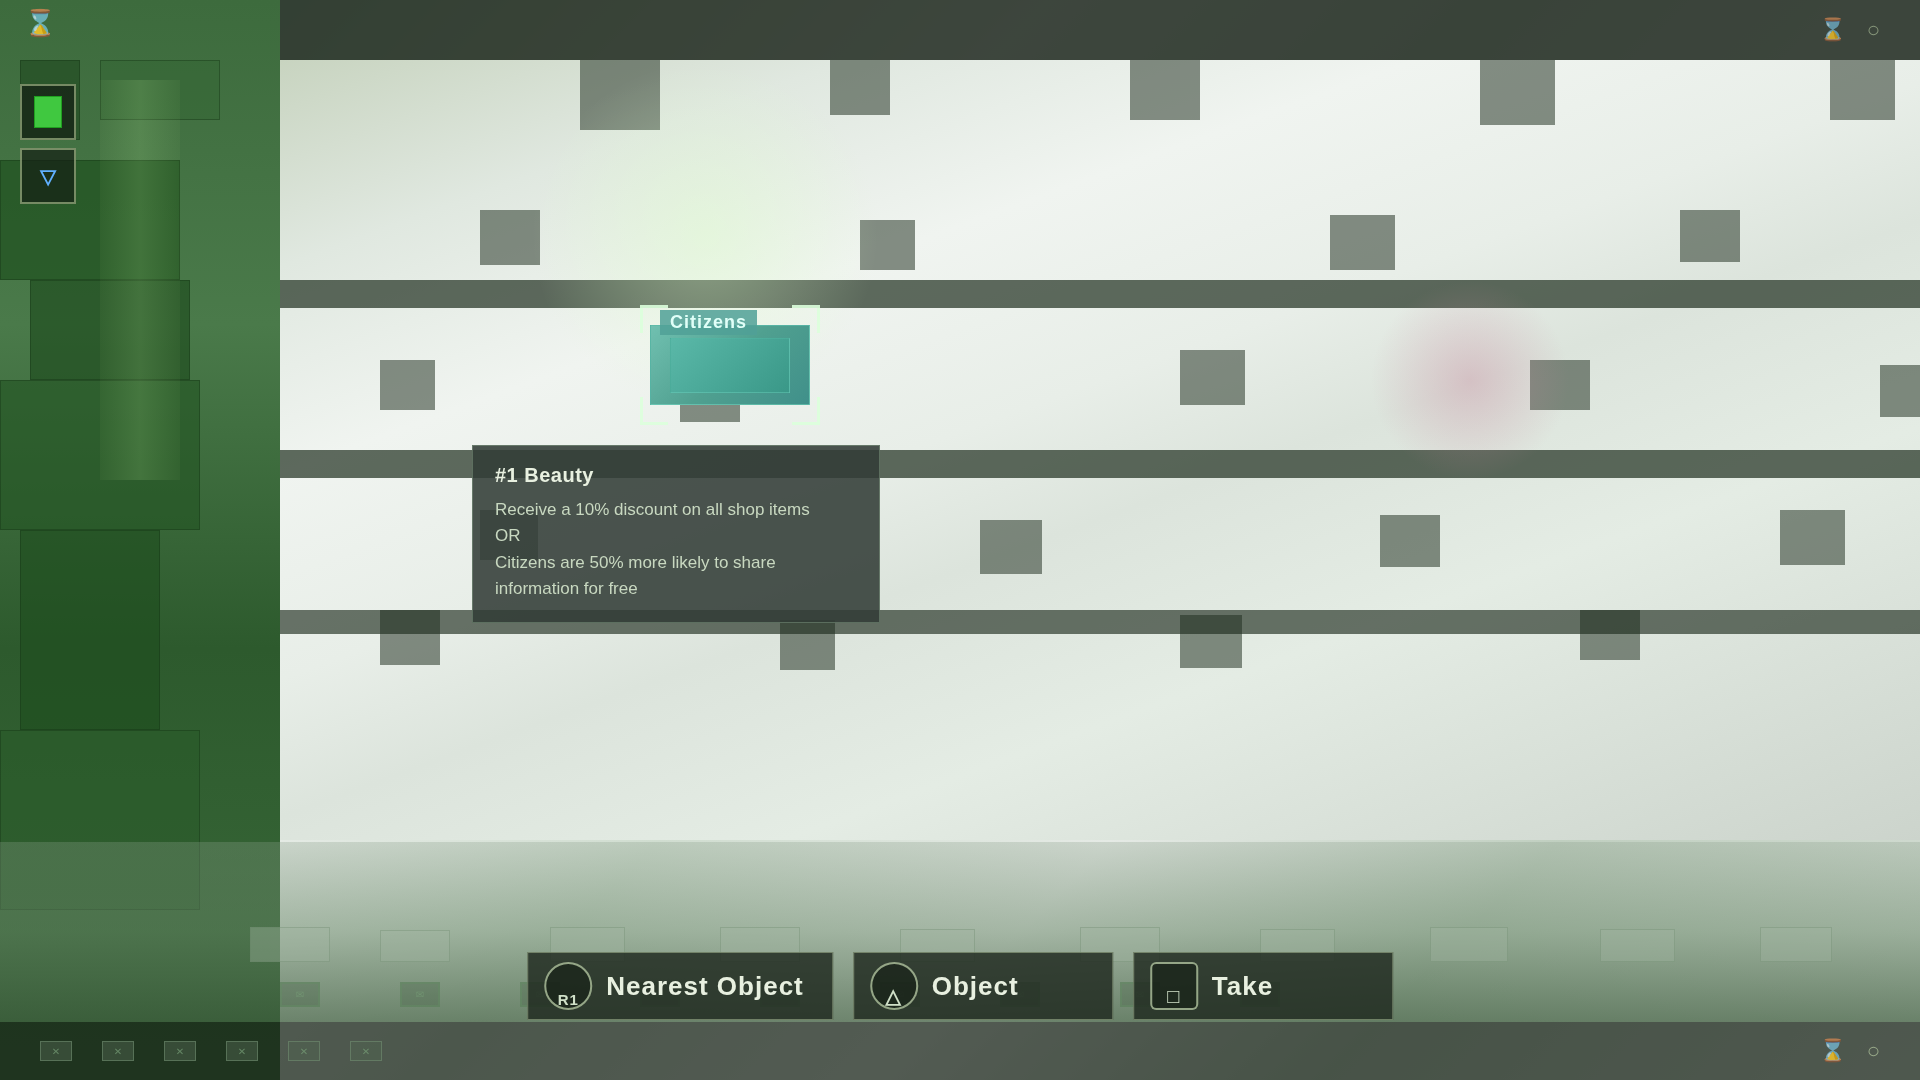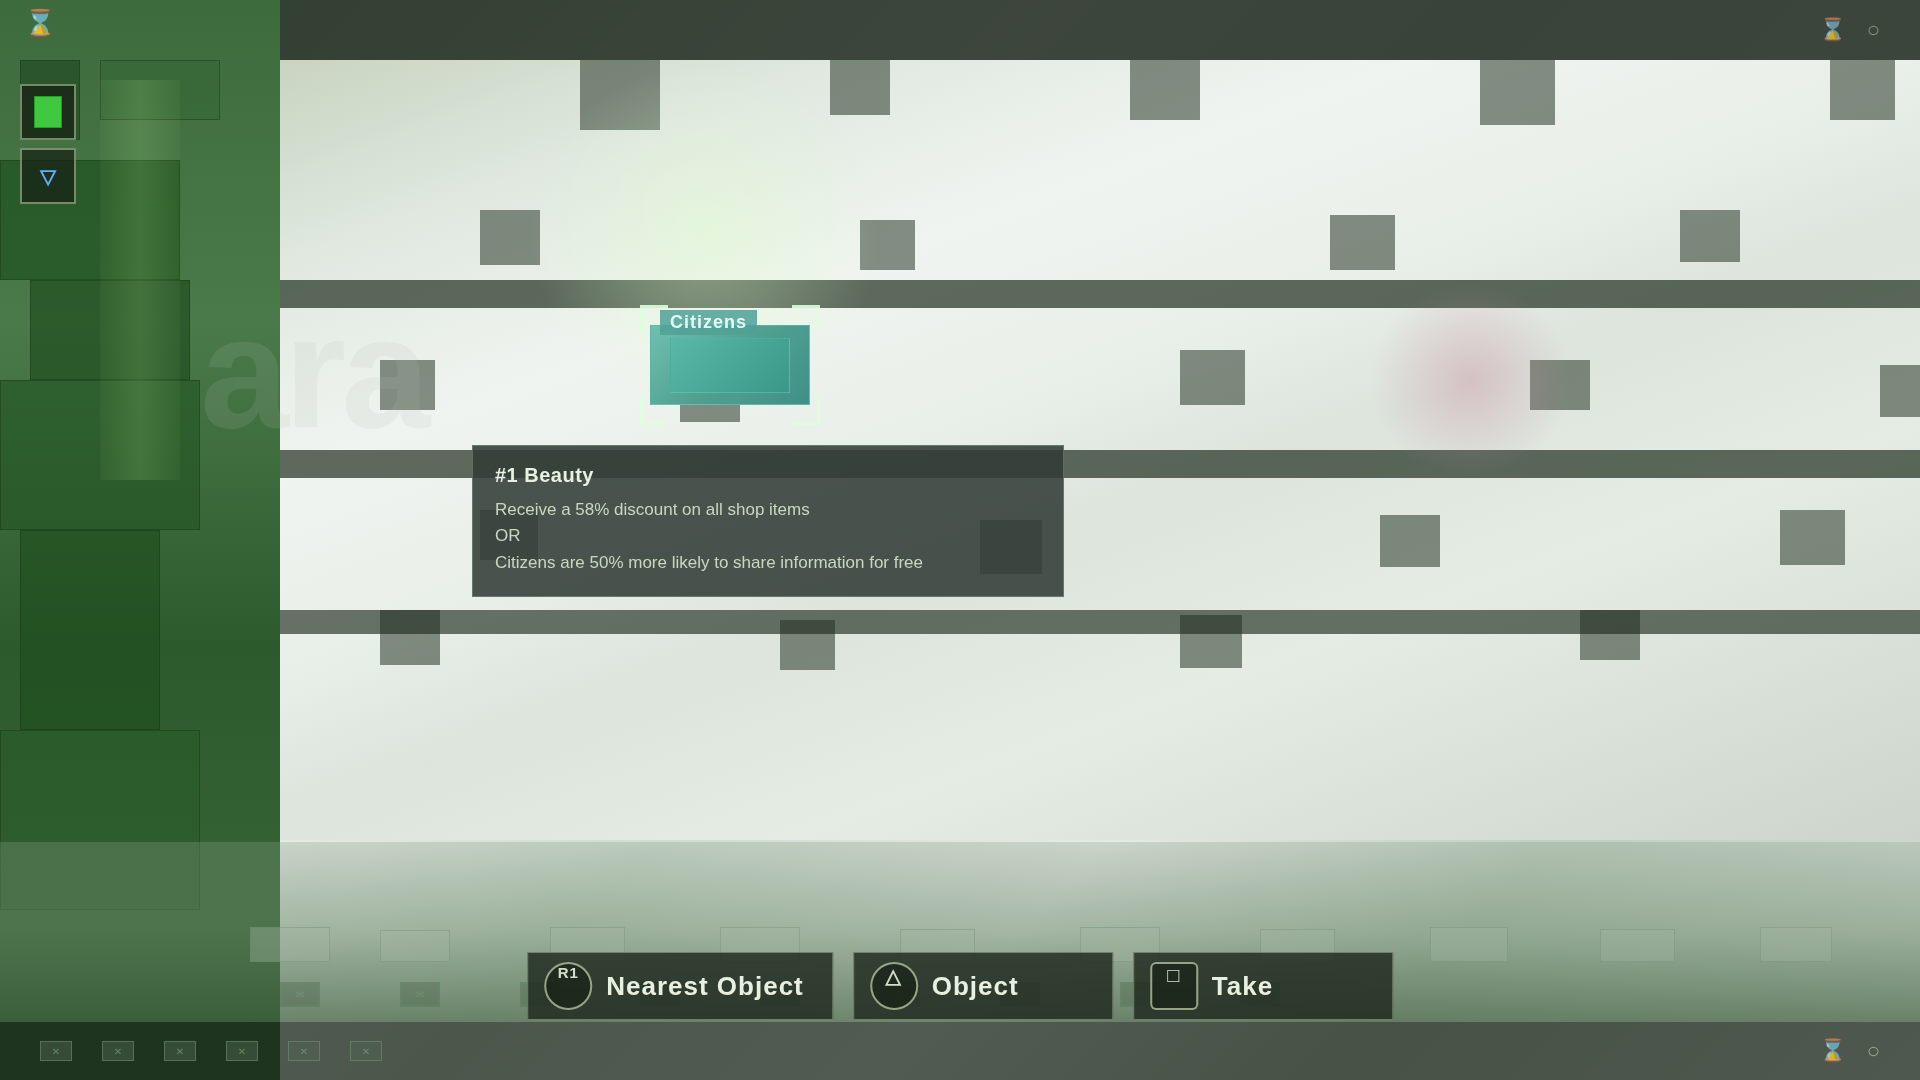--- a/index.html
+++ b/index.html
@@ -160,21 +160,21 @@
       font-weight: bold;
       z-index: 60;
       letter-spacing: 1px;
     }
 
     
     #tooltip-panel {
       position: absolute;
       top: 445px;
       left: 472px;
-      width: 592px;
+      width: 408px;
       background: rgba(50, 60, 55, 0.88);
       border: 1px solid rgba(150, 180, 150, 0.4);
       padding: 18px 22px 20px 22px;
       z-index: 80;
     }
 
     .tooltip-title {
       color: #e8f0e0;
       font-size: 20px;
       font-weight: bold;
@@ -210,21 +210,21 @@
       min-width: 260px;
       height: 68px;
     }
 
     .btn-icon {
       width: 48px;
       height: 48px;
       border: 2px solid rgba(200, 220, 180, 0.7);
       border-radius: 50%;
       display: flex;
-      align-items: flex-start;
+      align-items: flex-end;
       justify-content: center;
       background: rgba(20, 30, 20, 0.6);
       flex-shrink: 0;
     }
 
     .btn-icon-square {
       border-radius: 6px;
     }
 
     .btn-icon-text {
@@ -394,23 +394,20 @@
     <div class="sb" style="top:555px;left:900px;width:62px;height:53px;"></div>
     <div class="sb" style="top:550px;left:1300px;width:60px;height:50px;"></div>
 
     <div style="position:absolute;top:220px;left:0;width:100%;height:28px;background:rgba(30,45,30,0.7);"></div>
     <div style="position:absolute;top:390px;left:0;width:100%;height:28px;background:rgba(30,45,30,0.7);"></div>
     <div style="position:absolute;top:550px;left:0;width:100%;height:24px;background:rgba(30,45,30,0.65);"></div>
 
     <div style="position:absolute;top:0;left:250px;width:350px;height:350px;background:radial-gradient(ellipse,rgba(220,255,200,0.4) 0%,transparent 70%);pointer-events:none;"></div>
   </div>
 
-  <div class="watermark" style="top:280px;left:200px;">
-    <span>ara</span>
-  </div>
 
   <div class="pink-blob"></div>
 
   <div class="floor-area">
     <div class="floor-block" style="bottom:60px;left:250px;width:80px;height:35px;"></div>
     <div class="floor-block" style="bottom:60px;left:380px;width:70px;height:32px;"></div>
     <div class="floor-block" style="bottom:60px;left:550px;width:75px;height:35px;"></div>
     <div class="floor-block" style="bottom:60px;left:720px;width:80px;height:35px;"></div>
     <div class="floor-block" style="bottom:60px;left:900px;width:75px;height:33px;"></div>
     <div class="floor-block" style="bottom:60px;left:1080px;width:80px;height:35px;"></div>
@@ -476,21 +473,21 @@
   <div id="target-reticle">
     <div class="reticle-corner reticle-tl"></div>
     <div class="reticle-corner reticle-tr"></div>
     <div class="reticle-corner reticle-bl"></div>
     <div class="reticle-corner reticle-br"></div>
   </div>
 
   <div id="tooltip-panel">
     <div class="tooltip-title">#1 Beauty</div>
     <div class="tooltip-body">
-      <span>Receive a 58% discount on all shop items</span><br>
+      <span>Receive a 10% discount on all shop items</span><br>
       <span>OR</span><br>
       <span>Citizens are 50% more likely to share information for free</span>
     </div>
   </div>
 
   <div id="action-bar">
 
     <div class="action-btn">
       <div class="btn-icon">
         <span class="btn-icon-text">R1</span>

